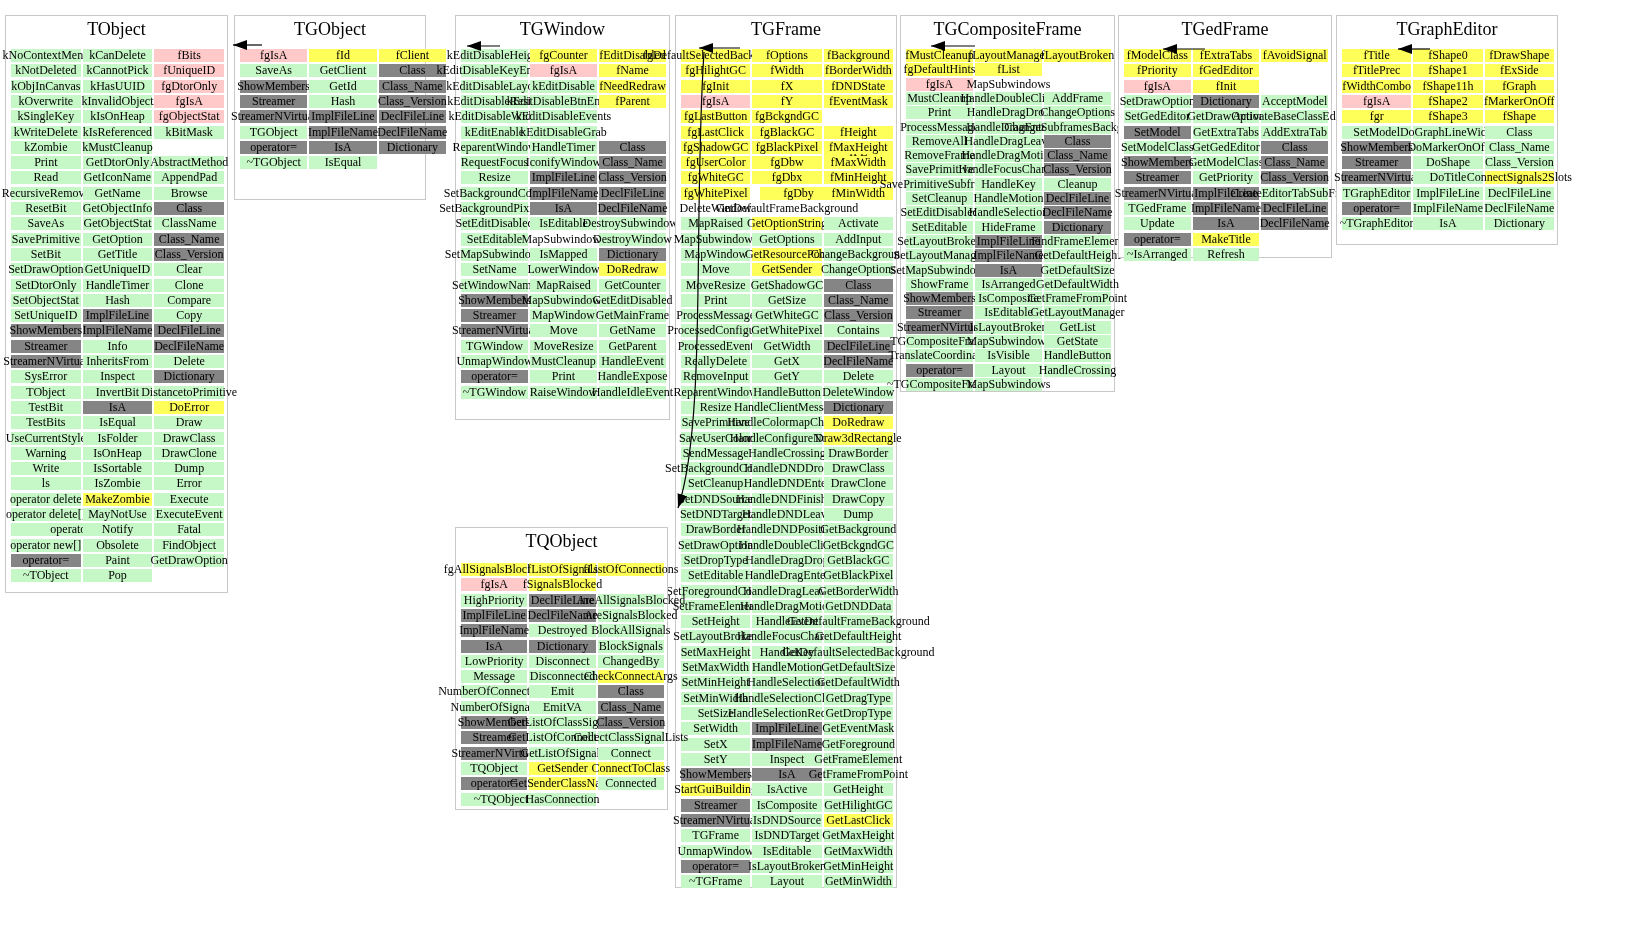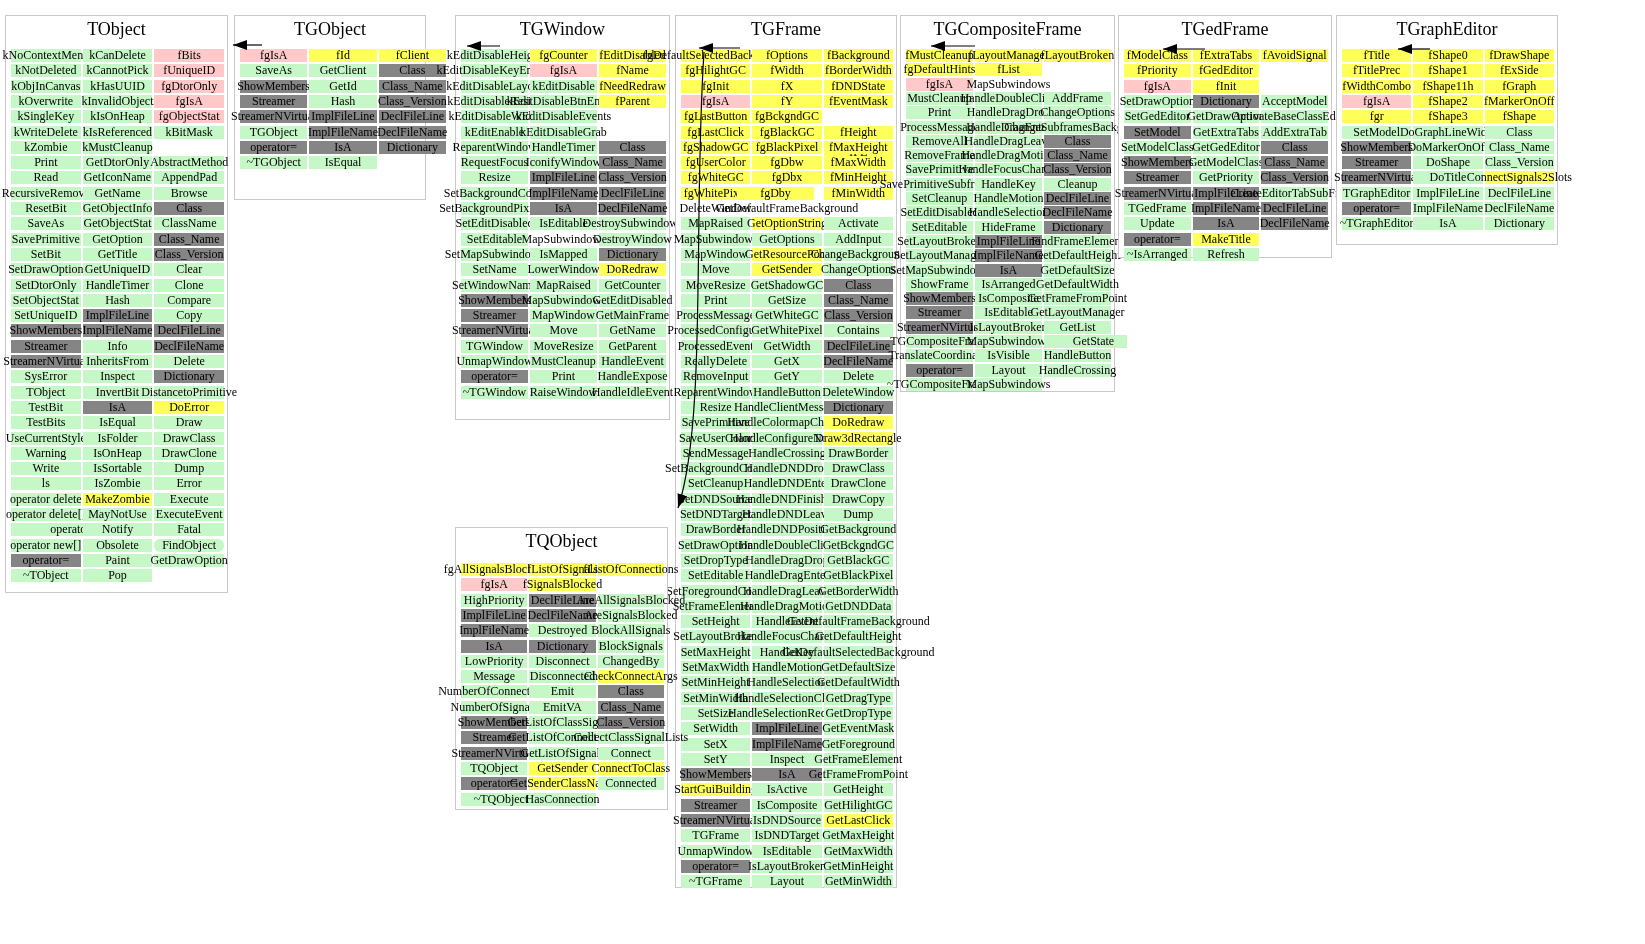--- a/index.html
+++ b/index.html
@@ -307,21 +307,21 @@
       </div>
       <div class="cell c-g" style="left: 148.333px; top: 507.3px; width: 69.6667px;">
         <span>Fatal</span>
       </div>
       <div class="cell c-g" style="left: 5px; top: 522.6px; width: 69.6667px;">
         <span>operator new[]</span>
       </div>
       <div class="cell c-g" style="left: 76.6667px; top: 522.6px; width: 69.6667px;">
         <span>Obsolete</span>
       </div>
-      <div class="cell c-g" style="left: 148.333px; top: 522.6px; width: 69.6667px; border-radius: 6px;">
+      <div class="cell c-g" style="left: 148.333px; top: 522.6px; width: 69.6667px;">
         <span>FindObject</span>
       </div>
       <div class="cell c-r" style="left: 5px; top: 537.9px; width: 69.6667px;">
         <span>operator=</span>
       </div>
       <div class="cell c-g" style="left: 76.6667px; top: 537.9px; width: 69.6667px;">
         <span>Paint</span>
       </div>
       <div class="cell c-g" style="left: 148.333px; top: 537.9px; width: 69.6667px;">
         <span>GetDrawOption</span>
@@ -688,21 +688,21 @@
       </div>
       <div class="cell c-y" style="left: 76.3333px; top: 155.4px; width: 69.3333px;">
         <span>fgDbx</span>
       </div>
       <div class="cell c-y" style="left: 147.667px; top: 155.4px; width: 69.3333px;">
         <span>fMinHeight</span>
       </div>
       <div class="cell c-y" style="left: 5px; top: 170.7px; width: 69.3333px;">
         <span>fgWhitePixel</span>
       </div>
-      <div class="cell c-y" style="left: 61px; top: 170.7px; width: 77px;">
+      <div class="cell c-y" style="left: 84px; top: 170.7px; width: 77px;">
         <span>fgDby</span>
       </div>
       <div class="cell c-y" style="left: 147.667px; top: 170.7px; width: 69.3333px;">
         <span>fMinWidth</span>
       </div>
       <div class="cell c-w" style="left: 5px; top: 186px; width: 69.3333px;">
         <span>DeleteWindow</span>
       </div>
       <div class="cell c-w" style="left: 76.3333px; top: 186px; width: 69.3333px;">
         <span>GetDefaultFrameBackground</span>
@@ -1279,21 +1279,21 @@
       </div>
       <div class="cell c-g" style="left: 143px; top: 304.7px; width: 67px;">
         <span>GetList</span>
       </div>
       <div class="cell c-g" style="left: 5px; top: 319px; width: 67px;">
         <span>TGCompositeFrame</span>
       </div>
       <div class="cell c-g" style="left: 74px; top: 319px; width: 67px;">
         <span>MapSubwindows</span>
       </div>
-      <div class="cell c-g" style="left: 143px; top: 319px; width: 67px; padding-left: 16px;">
+      <div class="cell c-g" style="left: 143px; top: 319px; width: 67px;">
         <span>GetState</span>
       </div>
       <div class="cell c-g" style="left: 5px; top: 333.3px; width: 67px;">
         <span>TranslateCoordinates</span>
       </div>
       <div class="cell c-g" style="left: 74px; top: 333.3px; width: 67px;">
         <span>IsVisible</span>
       </div>
       <div class="cell c-g" style="left: 143px; top: 333.3px; width: 67px;">
         <span>HandleButton</span>

